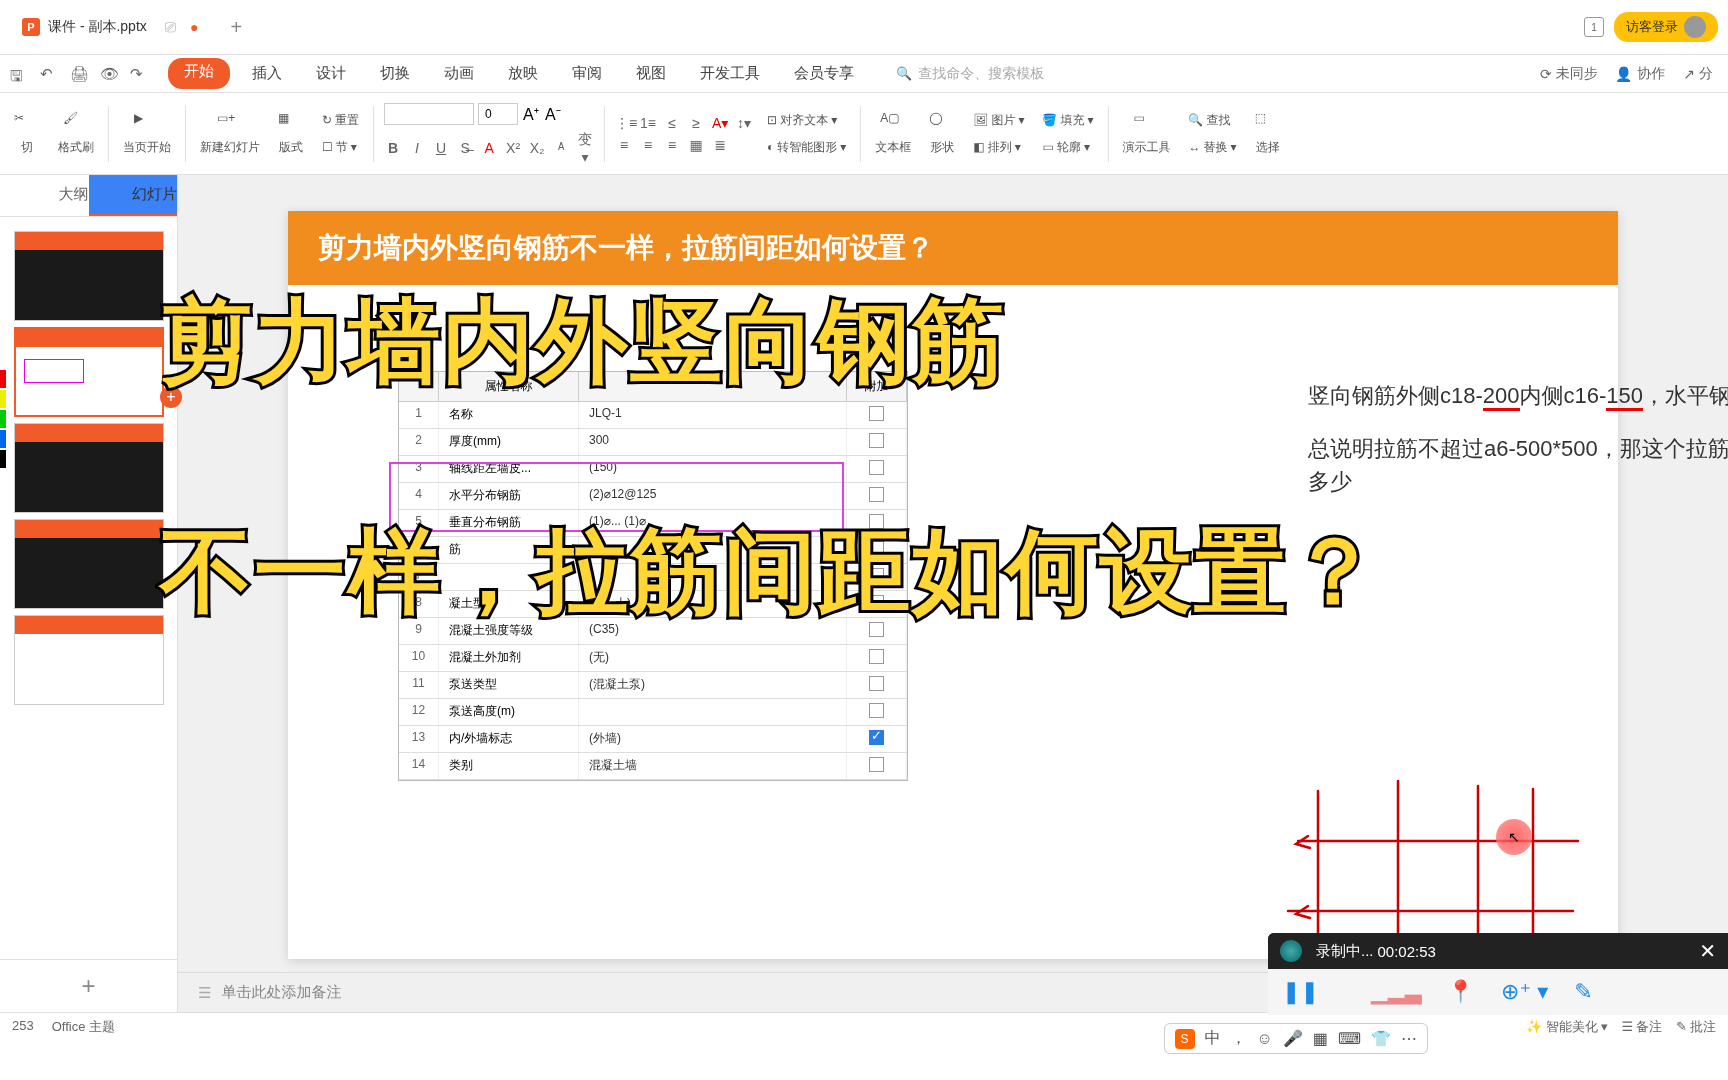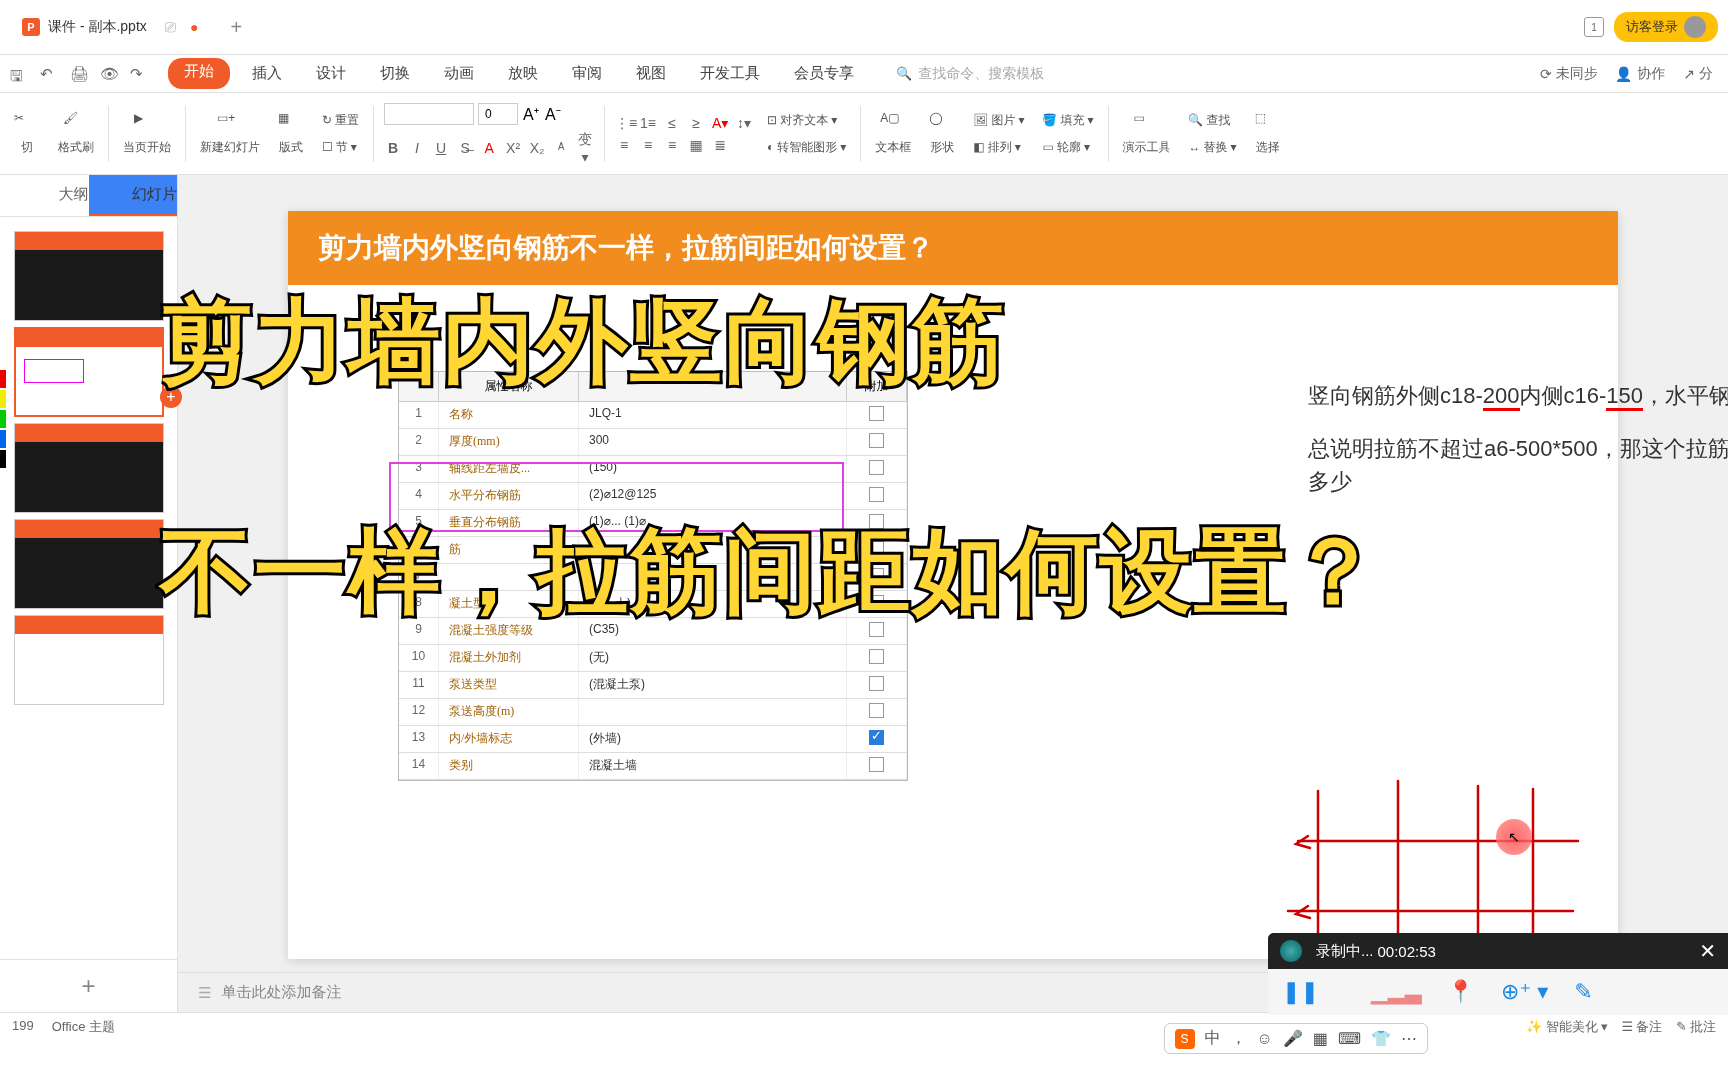--- a/index.html
+++ b/index.html
@@ -66,21 +66,21 @@
 .prop-table { position: absolute; top: 160px; left: 110px; width: 510px; border: 1px solid #bbb; font-size: 12px; background: #fff; }
 .prop-header { display: flex; background: #f5f5f5; border-bottom: 1px solid #ccc; }
 .prop-header div { padding: 6px 10px; border-right: 1px solid #ccc; text-align: center; }
 .ph-num { width: 40px; }
 .ph-name { width: 140px; }
 .ph-val { flex: 1; }
 .ph-add { width: 60px; }
 .prop-row { display: flex; border-bottom: 1px solid #ddd; position: relative; }
 .prop-row div { padding: 4px 10px; border-right: 1px solid #eee; }
 .pr-num { width: 40px; text-align: center; color: #666; }
-.pr-name { width: 140px; color: #a16207; font-family: Liberation Serif, serif; }
+.pr-name { width: 140px; color: #000000; }
 .pr-val { flex: 1; color: #333; }
 .pr-chk { width: 60px; text-align: center; }
 .highlight-box { border: 2px solid #e040e0; position: absolute; top: 90px; left: -10px; width: 455px; height: 70px; pointer-events: none; z-index: 2; }
 .chkbox { width: 15px; height: 15px; border: 1px solid #999; display: inline-block; background: #fff; }
 .chkbox.checked { background: #2a7de0; border-color: #2a7de0; position: relative; }
 .chkbox.checked::after { content: "✓"; color: #fff; position: absolute; top: -3px; left: 1px; font-size: 13px; }
 
 
 .side-text { position: absolute; top: 168px; left: 1020px; width: 570px; font-size: 22px; color: #333; line-height: 1.5; }
 .side-text p { margin-bottom: 20px; }
@@ -489,21 +489,21 @@
   <span class="ime-item">☺</span>
   <span class="ime-item">🎤</span>
   <span class="ime-item">▦</span>
   <span class="ime-item">⌨</span>
   <span class="ime-item">👕</span>
   <span class="ime-item">⋯</span>
 </div>
 
 <div class="statusbar">
   <div class="sleft">
-    <span>199</span>
+    <span>253</span>
     <span>Office 主题</span>
   </div>
   <div class="sright">
     <span>✨ <span>智能美化</span> ▾</span>
     <span>☰ <span>备注</span></span>
     <span>✎ <span>批注</span></span>
   </div>
 </div>
 
 </body></html>

